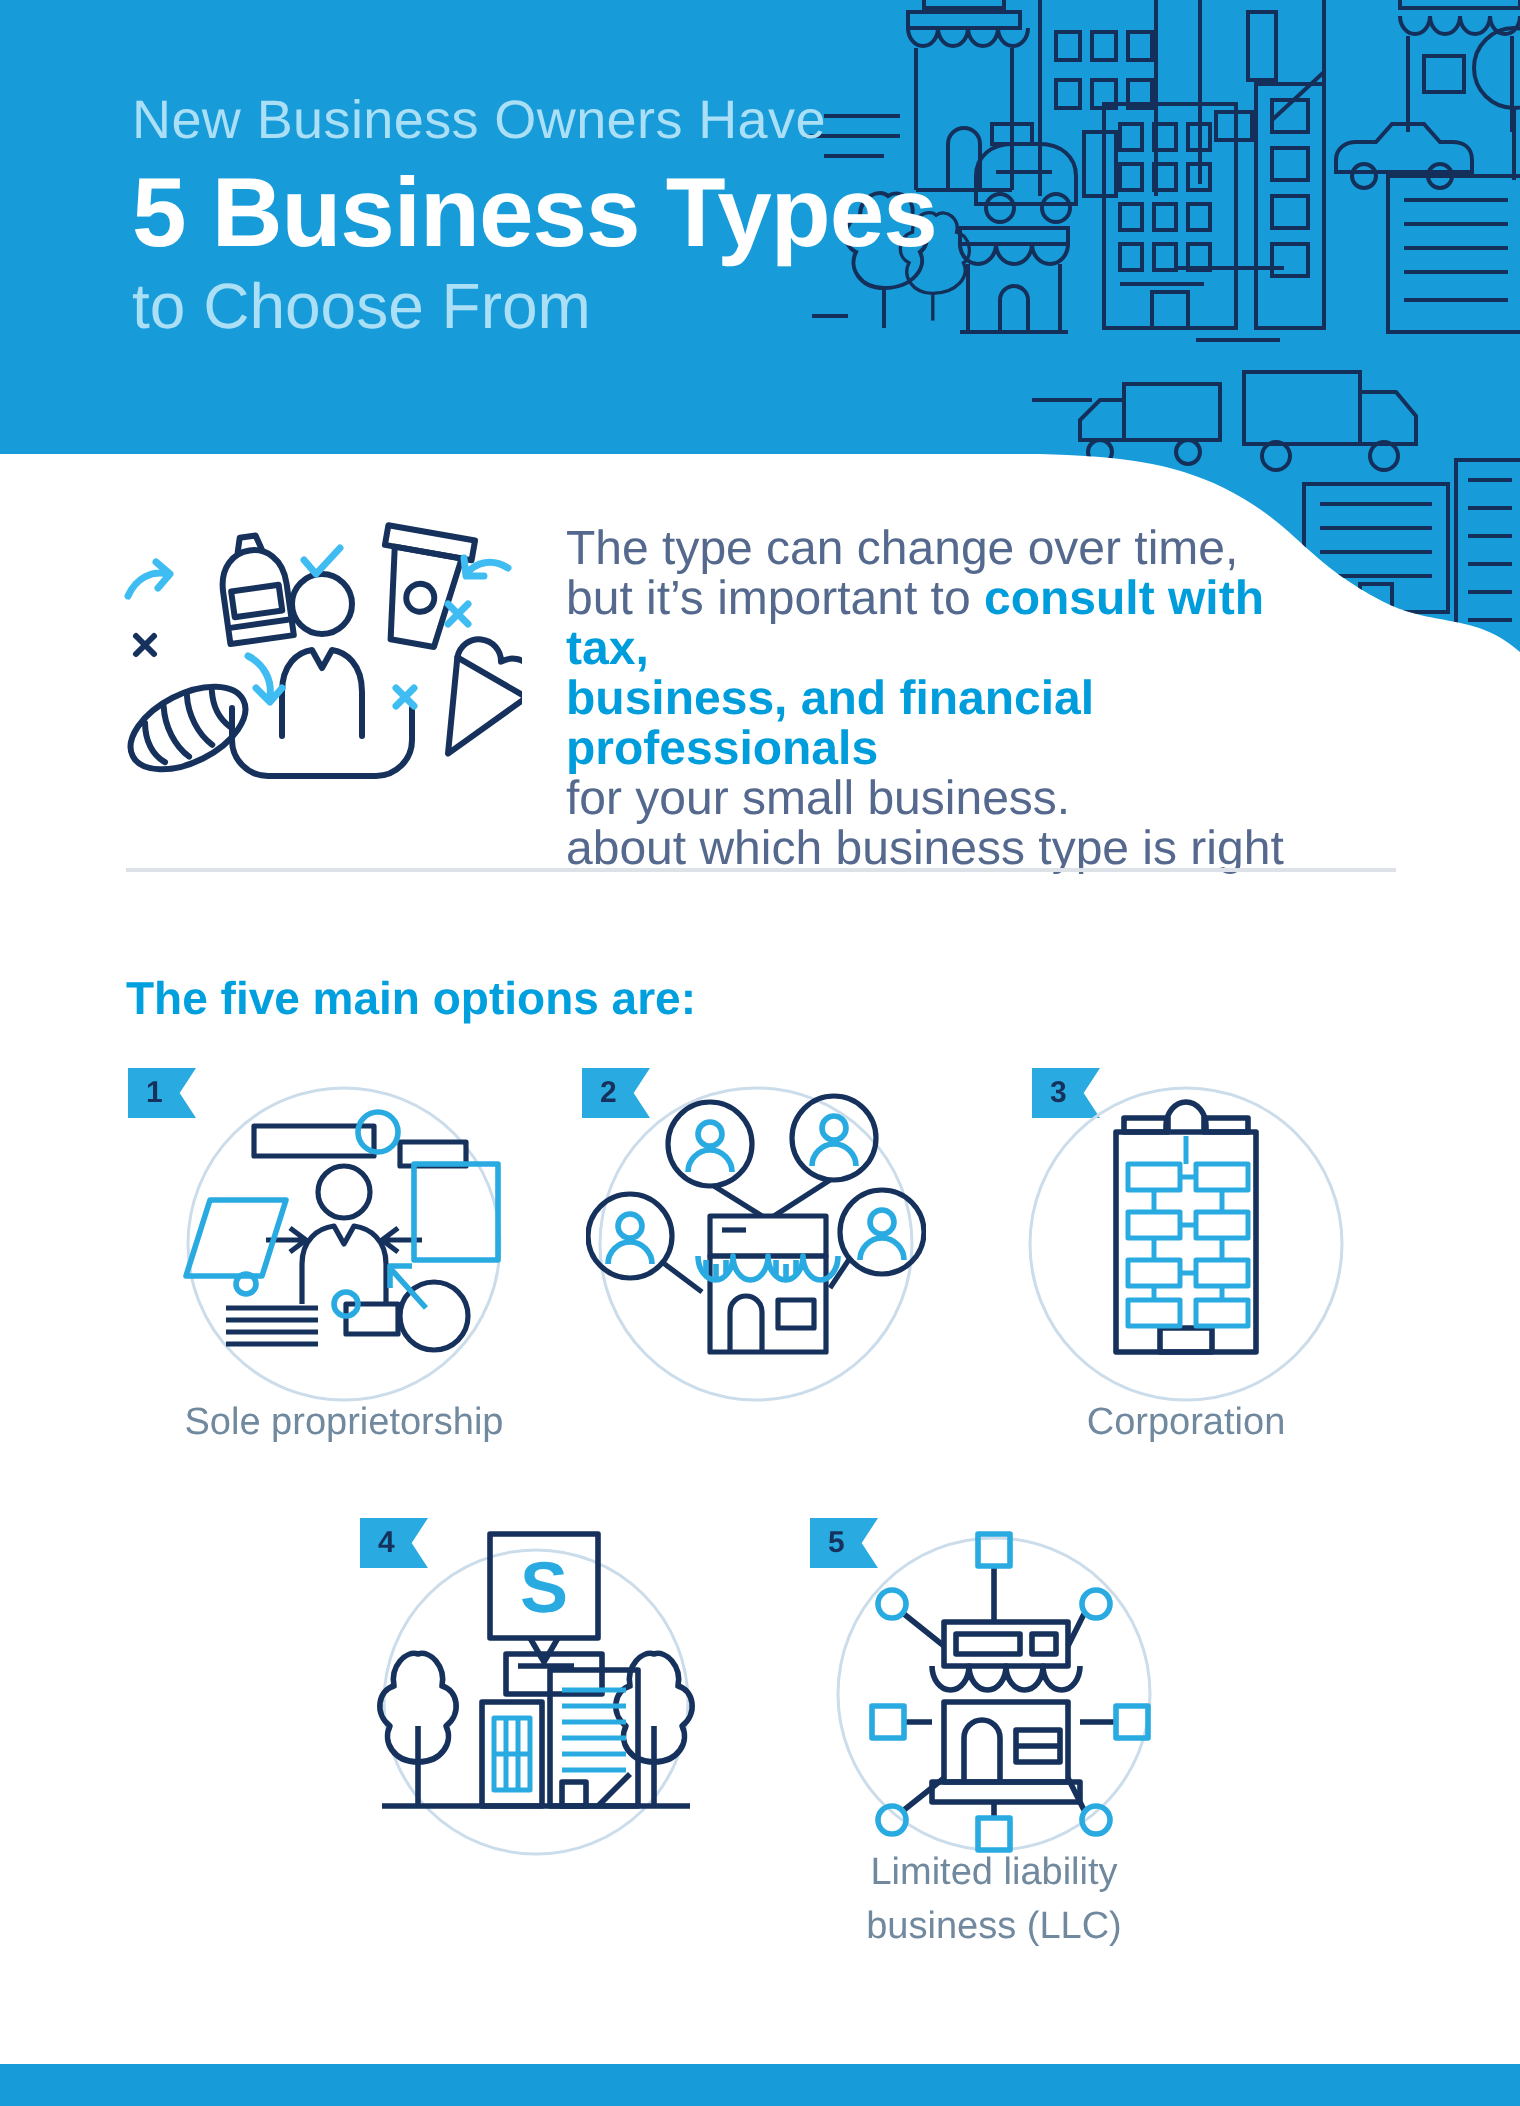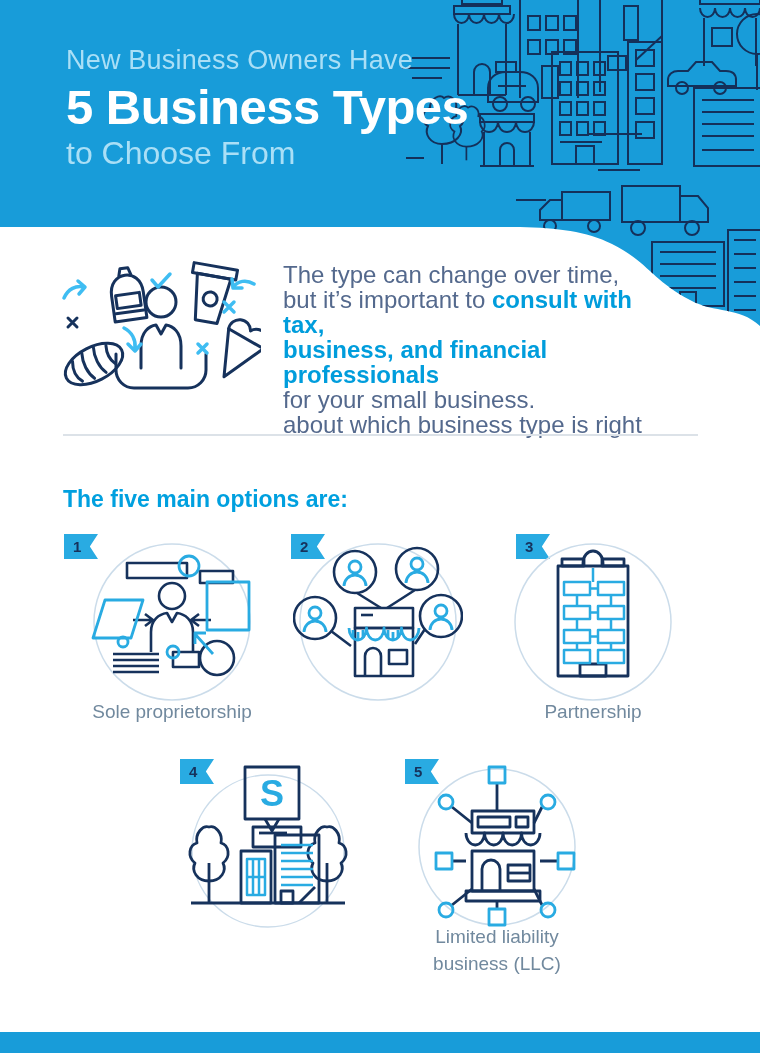--- a/index.html
+++ b/index.html
@@ -316,21 +316,21 @@
         <path d="M82,76.5 H90"></path>
         <path d="M69,83 V94 M103,83 V94"></path>
         <rect x="56" y="94" width="26" height="13"></rect>
           <rect x="90" y="94" width="26" height="13"></rect>
         <path d="M82,100.5 H90"></path>
         <path d="M69,107 V114 M103,107 V114"></path>
         <rect x="56" y="114" width="26" height="13" transform="translate(0,0)"></rect>
           <rect x="90" y="114" width="26" height="13"></rect>
       </g>
     </svg>
-    <div class="card-label">Partnership</div>
+    <div class="card-label">Corporation</div>
   </div>
 
   <div class="card card4">
     <div class="badge">4</div>
     <svg class="opt-icon" width="170" height="170" viewBox="0 0 170 170">
       <circle cx="85" cy="90" r="76" stroke="#cbdcea" stroke-width="1.5" fill="none"></circle>
       <g stroke="#16325c" stroke-width="2.8" fill="none" stroke-linejoin="round">
         <rect x="62" y="6" width="54" height="52"></rect>
         <path d="M82,58 L89,70 L96,58"></path>
         <path d="M26,142 V102"></path>

